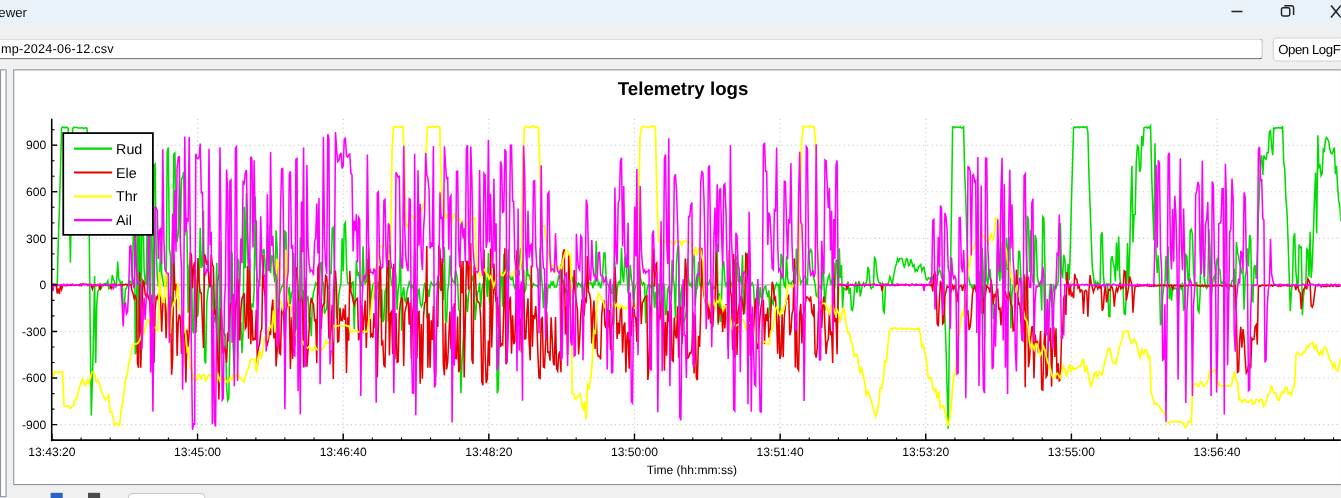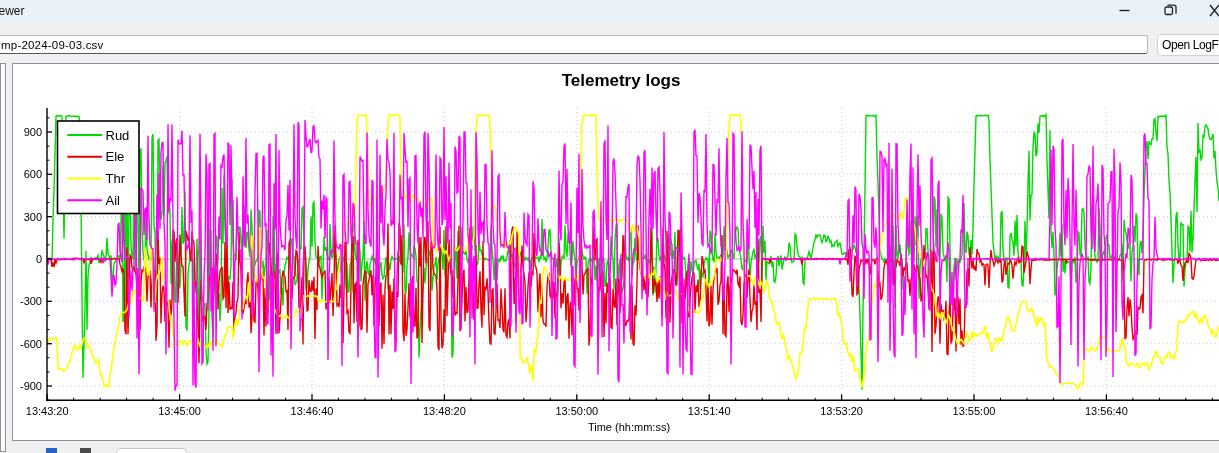--- a/index.html
+++ b/index.html
@@ -12,21 +12,21 @@
 .panel{position:absolute;left:12px;top:63px;width:1215px;height:378px;background:#fff;border:1px solid #8a92a0}
 .b1{position:absolute;left:46px;top:448px;width:11px;height:5px;background:#2a62c8}
 .b2{position:absolute;left:80px;top:448px;width:11px;height:5px;background:#4b4b4b}
 .b3{position:absolute;left:116px;top:448px;width:71px;height:5px;background:#fff;border:1px solid #c6c6c6;border-radius:5px 5px 0 0;border-bottom:none}
 </style></head><body>
 <div class="titlebar"></div>
 <div class="title">LogViewer</div>
 <div class="sliver"></div>
 <div class="panel"></div>
 <div class="field">
-    <span>mp-2024-09-03.csv</span>
+    <span>mp-2024-06-12.csv</span>
   </div>
 <div class="btn">Open LogFile</div>
 <div class="b1"></div>
 <div class="b2"></div>
 <div class="b3"></div>
 <svg class="winbtn" style="left:1108px;width:111px" width="111" height="22" viewBox="0 0 111 22">
 <line x1="11.5" y1="10.5" x2="21.5" y2="10.5" stroke="#222" stroke-width="1.4"></line>
 <rect x="57" y="7" width="7.5" height="7.5" rx="1.5" fill="none" stroke="#222" stroke-width="1.3"></rect>
 <path d="M59.5 5.2 h6.5 a2 2 0 0 1 2 2 v6.5" fill="none" stroke="#222" stroke-width="1.3"></path>
 <path d="M102 5 l9 11 M111 5 l-9 11" stroke="#222" stroke-width="1.4" fill="none"></path>

